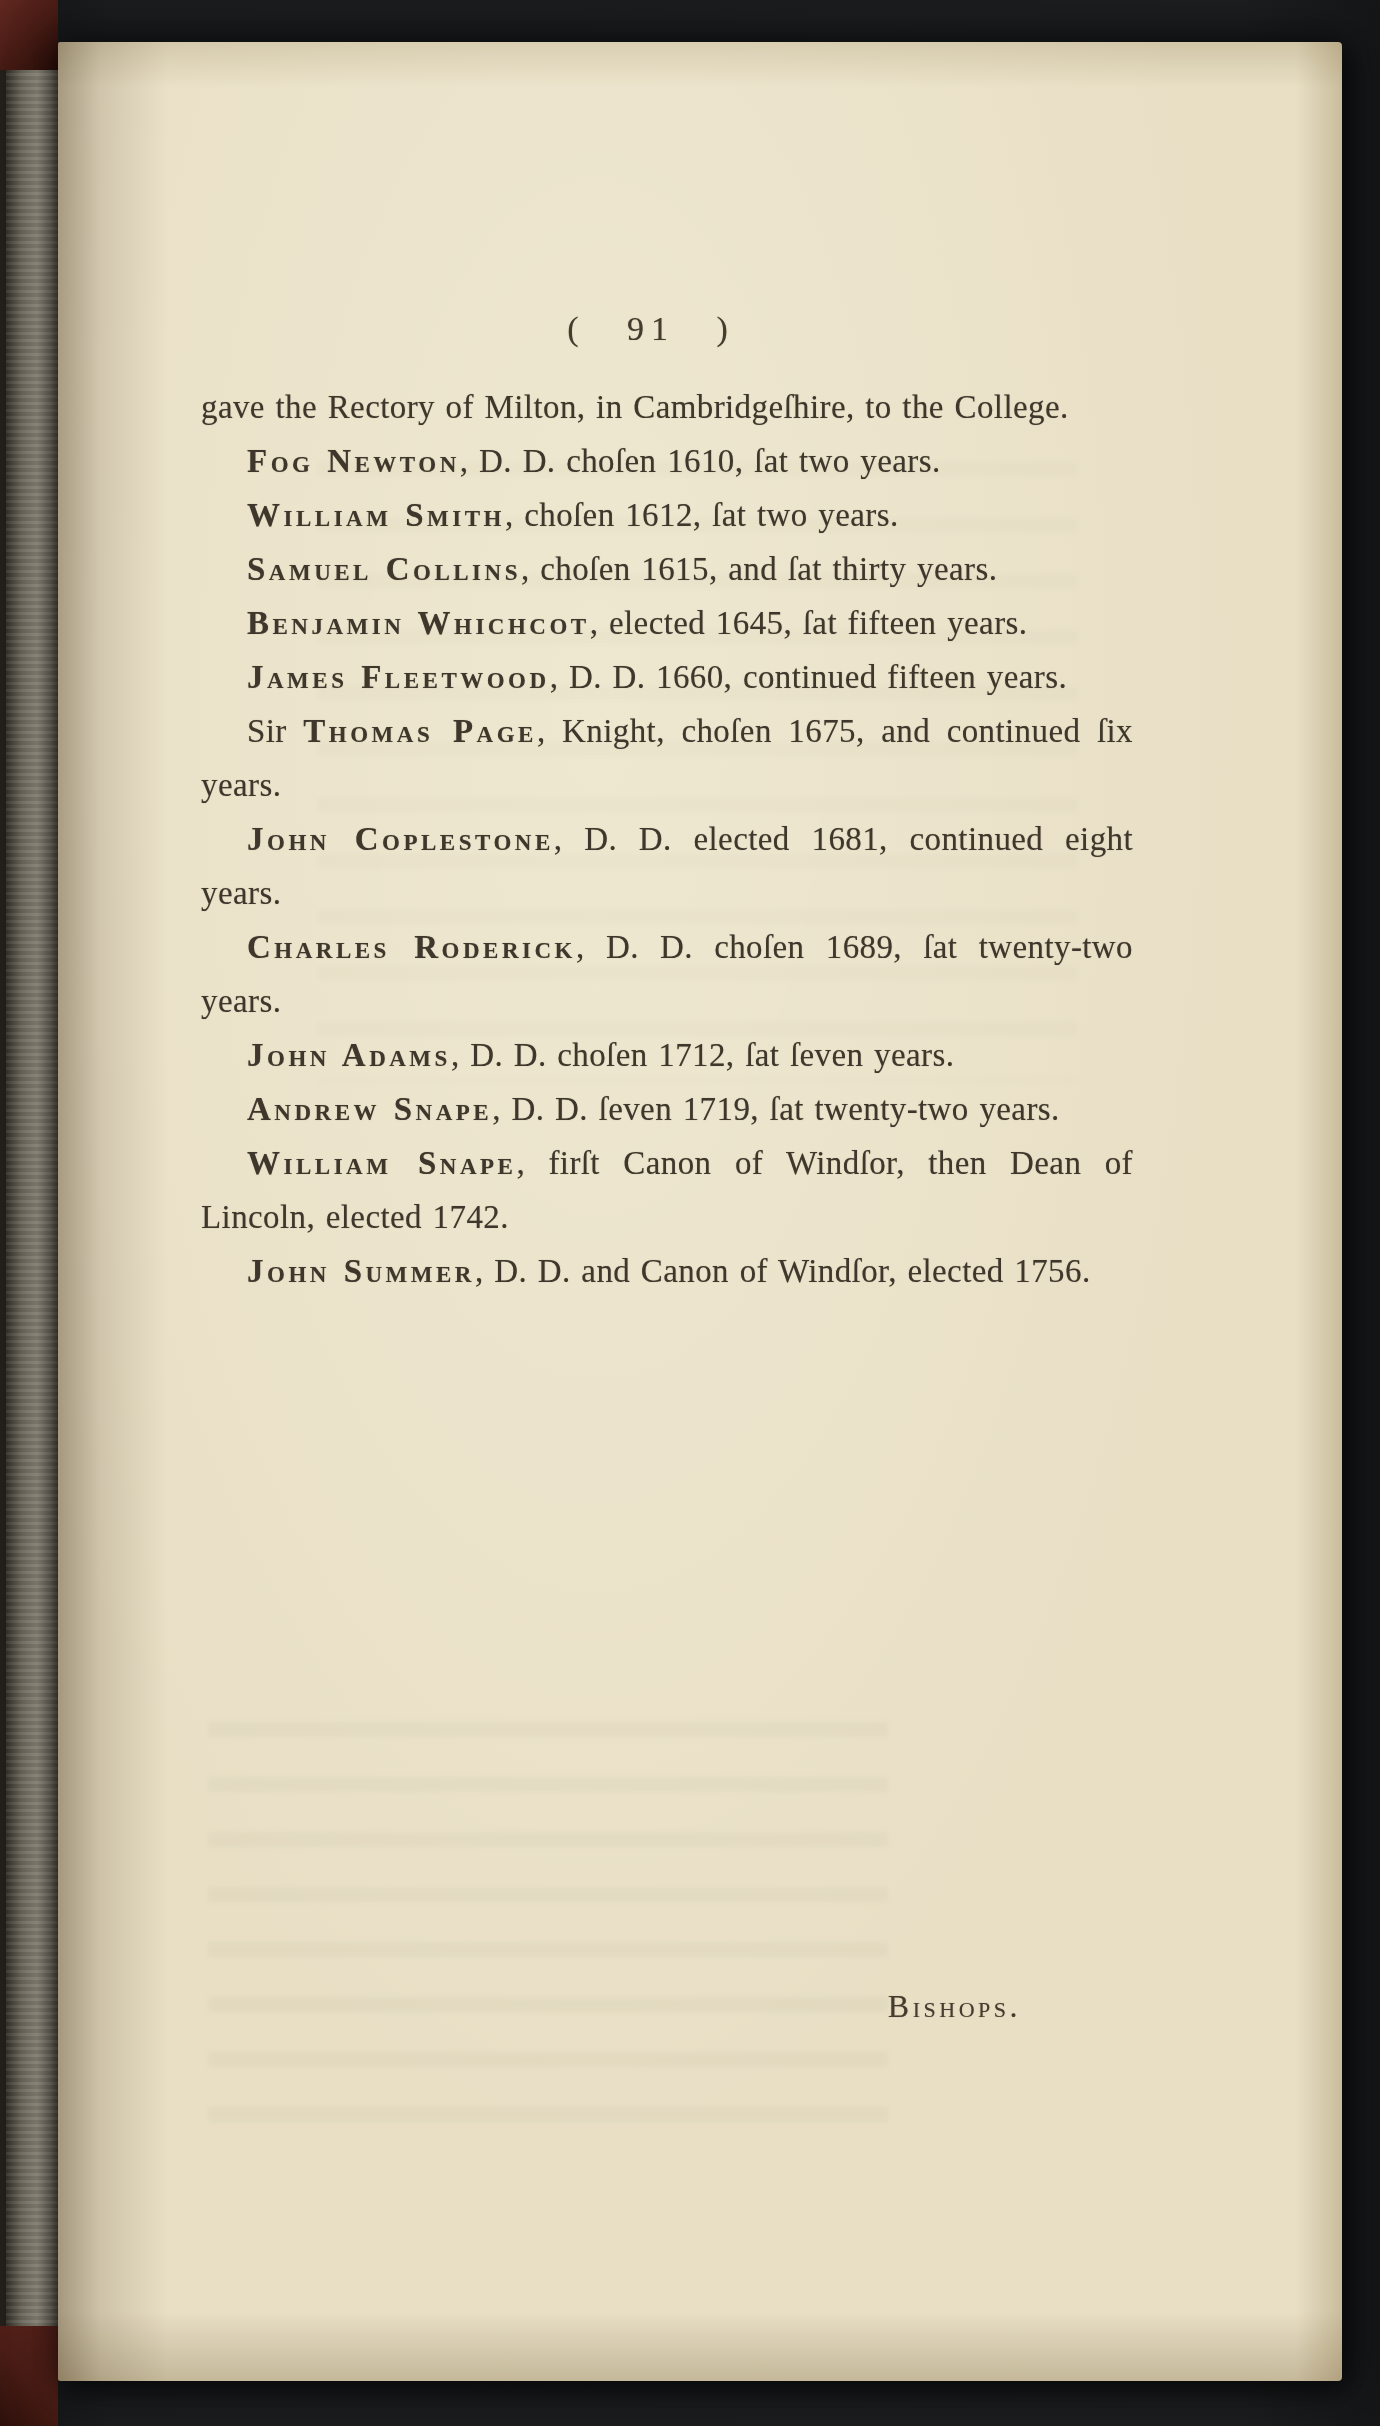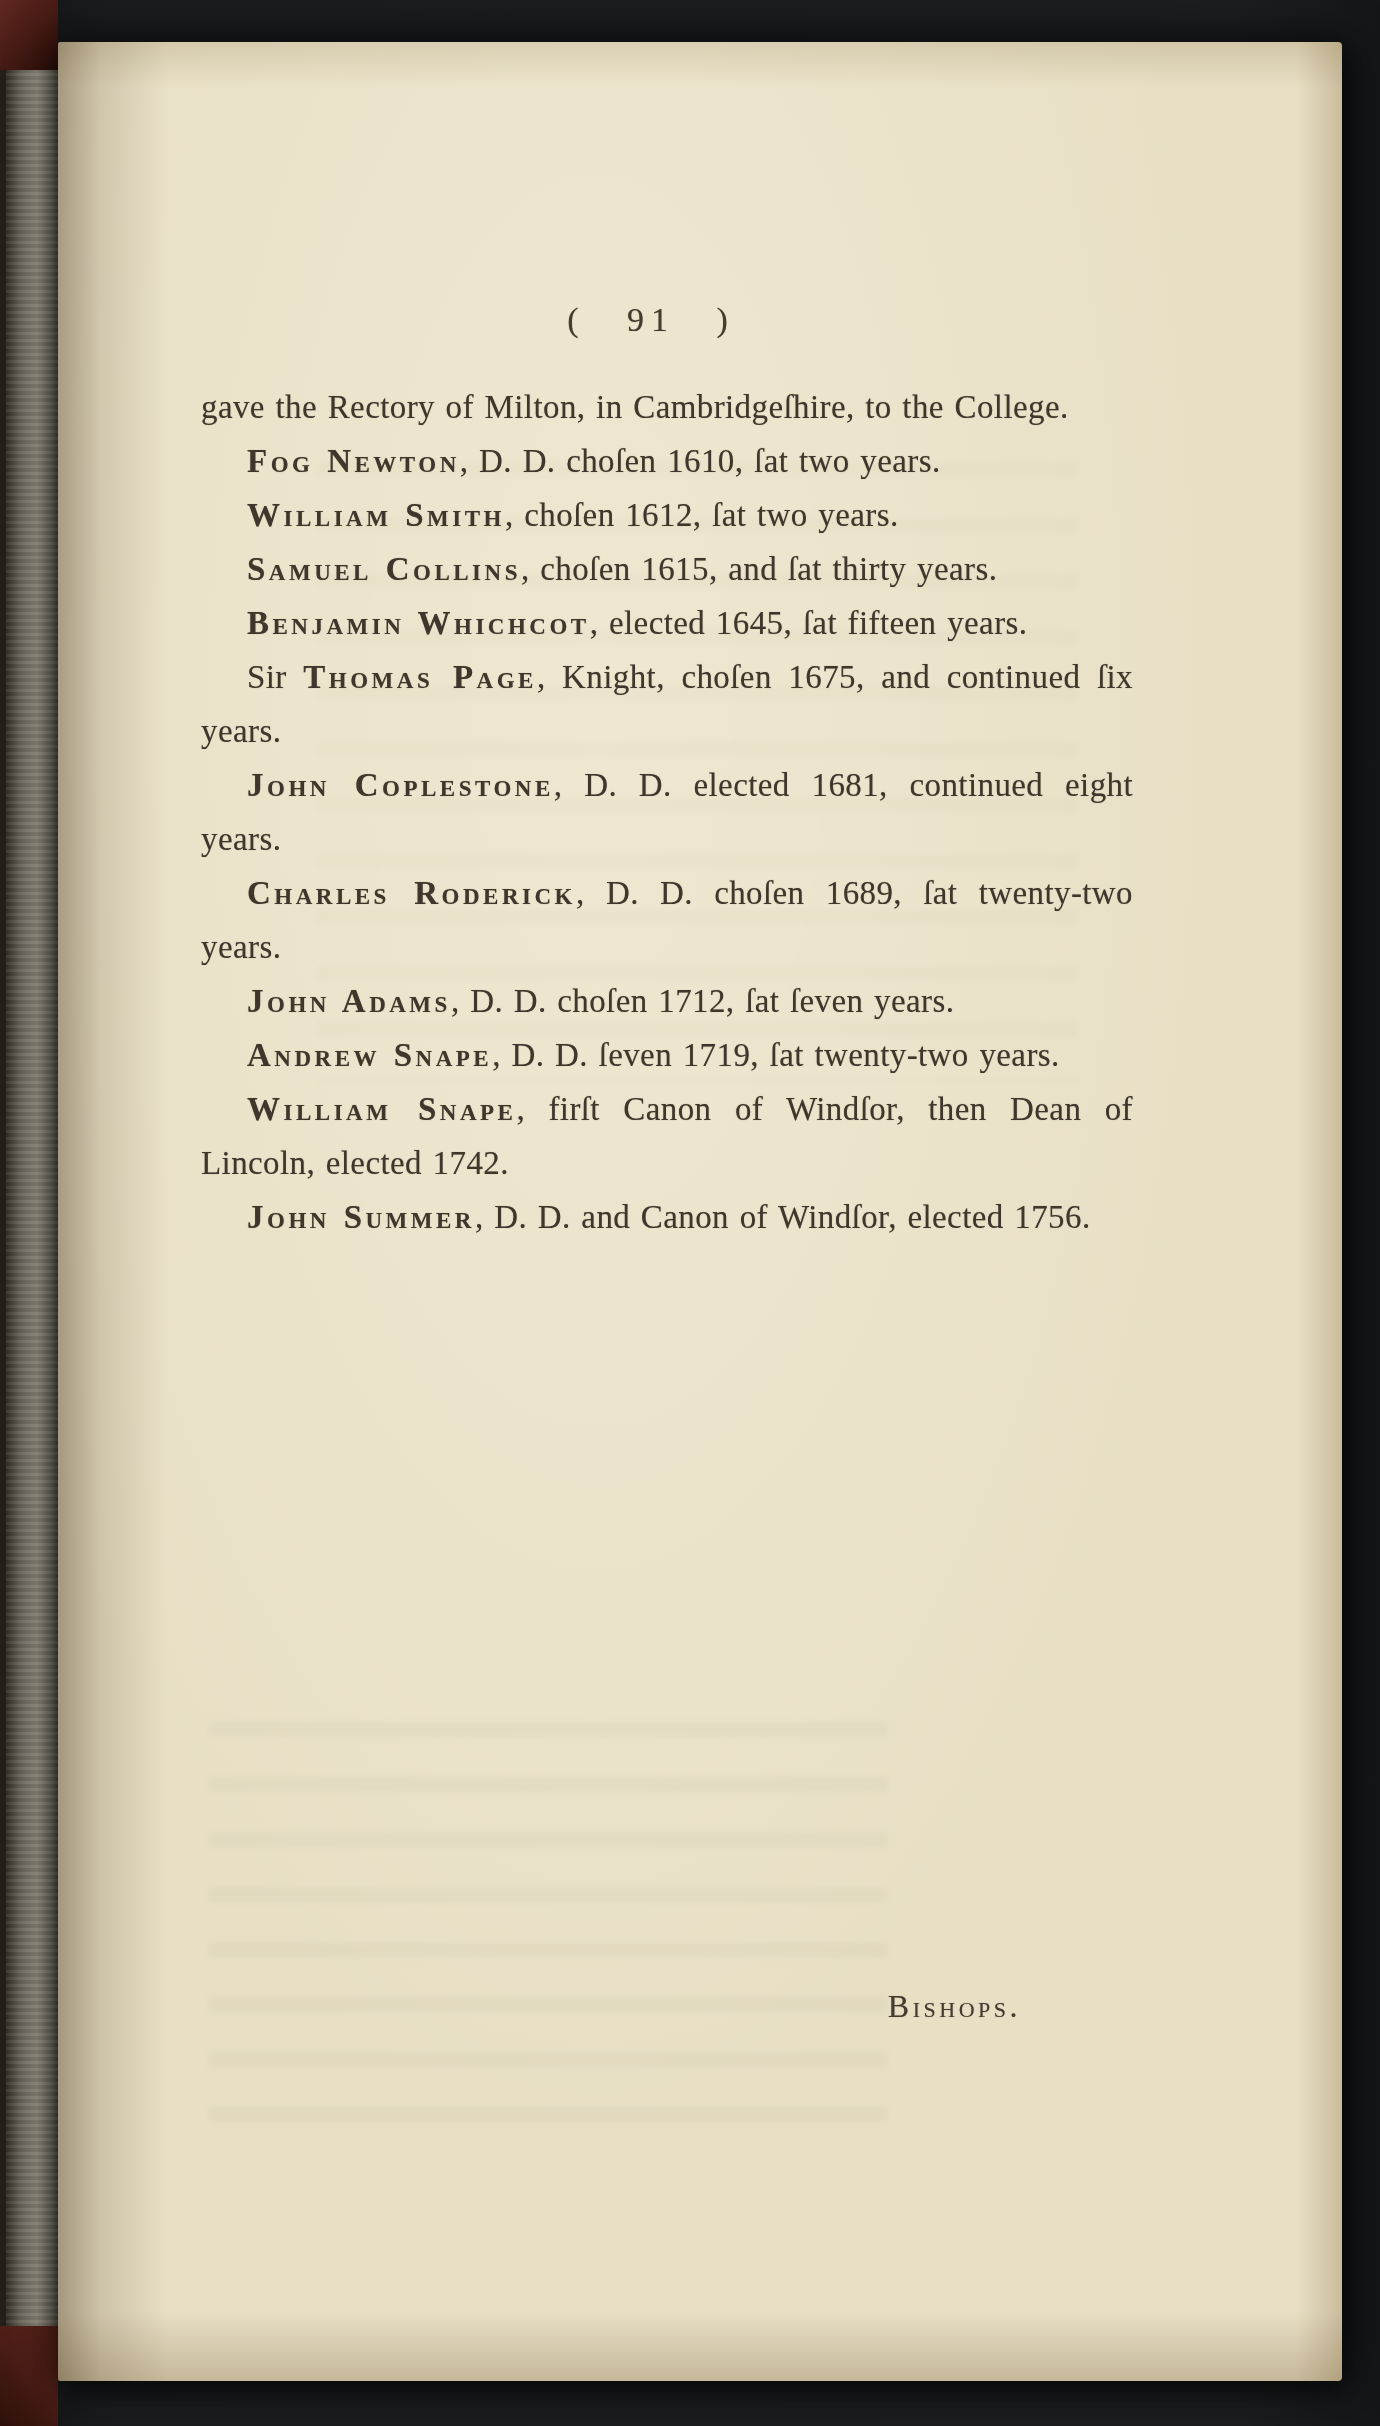--- a/index.html
+++ b/index.html
@@ -82,21 +82,21 @@
   .showthrough-b {
     left: 260px; top: 420px; width: 760px; height: 620px;
     background: repeating-linear-gradient(180deg,
       rgba(128,132,100,0.06) 0 14px, rgba(128,132,100,0) 14px 56px);
   }
 
   
   .folio {
     position: absolute;
     left: 127px;
-    top: 259px;
+    top: 268px;
     width: 932px;
     text-align: center;
     font-size: 34px;
     color: #443b2d;
     letter-spacing: 7px;
     word-spacing: 26px;
     text-shadow: 0 0 1px rgba(64,56,44,0.45);
   }
 
   
@@ -158,20 +158,21 @@
     <div class="showthrough-a"></div>
 
     <div class="folio">( 91 )</div>
 
     <div class="text-block">
         <p class="para"><span class="rm">gave the Rectory of Milton, in Cambridgeſhire, to the College.</span></p>
         <p class="para indent"><span class="sc">Fog Newton</span><span class="rm">, D. D. choſen 1610, ſat two years.</span></p>
         <p class="para indent"><span class="sc">William Smith</span><span class="rm">, choſen 1612, ſat two years.</span></p>
         <p class="para indent"><span class="sc">Samuel Collins</span><span class="rm">, choſen 1615, and ſat thirty years.</span></p>
         <p class="para indent"><span class="sc">Benjamin Whichcot</span><span class="rm">, elected 1645, ſat fifteen years.</span></p>
+        <p class="para indent"><span class="sc">James Fleetwood</span><span class="rm">, D. D. 1660, continued fifteen years.</span></p>
         <p class="para indent"><span class="rm">Sir </span><span class="sc">Thomas Page</span><span class="rm">, Knight, choſen 1675, and continued ſix years.</span></p>
         <p class="para indent"><span class="sc">John Coplestone</span><span class="rm">, D. D. elected 1681, continued eight years.</span></p>
         <p class="para indent"><span class="sc">Charles Roderick</span><span class="rm">, D. D. choſen 1689, ſat twenty-two years.</span></p>
         <p class="para indent"><span class="sc">John Adams</span><span class="rm">, D. D. choſen 1712, ſat ſeven years.</span></p>
         <p class="para indent"><span class="sc">Andrew Snape</span><span class="rm">, D. D. ſeven 1719, ſat twenty-two years.</span></p>
         <p class="para indent"><span class="sc">William Snape</span><span class="rm">, firſt Canon of Windſor, then Dean of Lincoln, elected 1742.</span></p>
         <p class="para indent"><span class="sc">John Summer</span><span class="rm">, D. D. and Canon of Windſor, elected 1756.</span></p>
       </div>
 
     <div class="catchword">Bishops.</div>

